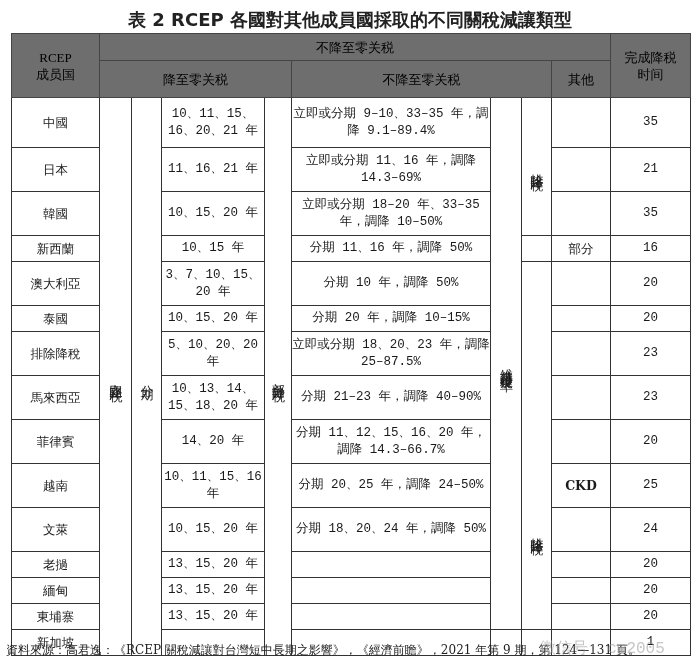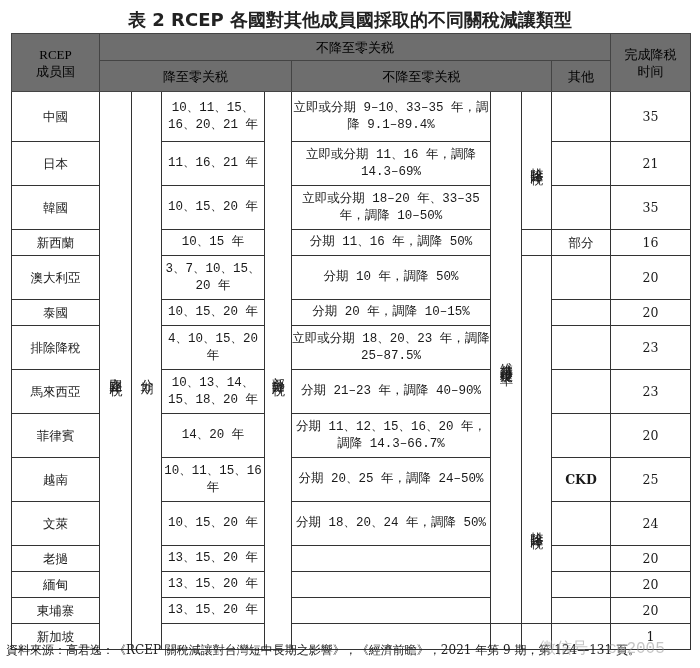--- a/index.html
+++ b/index.html
@@ -7,21 +7,21 @@
          font-family:"DejaVu Serif","Liberation Serif",serif; color:#1a1a1a; }
   .title { position:absolute; left:0; top:8px; width:700px; text-align:center;
            font-family:"DejaVu Sans","Liberation Sans",sans-serif; font-size:18px; font-weight:bold; color:#222; }
   .tbl { position:absolute; left:11px; top:33px; border-collapse:collapse; table-layout:fixed; }
   .tbl td, .tbl th { border:1.5px solid #333; padding:0; text-align:center; vertical-align:middle;
                      font-size:12.5px; line-height:17px; }
   .tbl th { background:#6e6e6e; color:#000000; font-weight:normal;
             font-family:Liberation Serif, serif; font-size:13px; border-color:#444; }
   .vert { writing-mode:vertical-rl; text-orientation:upright; letter-spacing:2px; font-size:13px; line-height:16px; margin:0 auto; }
   .cell-text { padding:0 6px;font-family:Liberation Mono, monospace; }
-  .dur { font-size:12.5px; }
+  .dur { font-size:12.5px;font-family:Liberation Mono, monospace; }
   .source { position:absolute; left:6px; top:642px; font-size:12px; white-space:nowrap; color:#222;text-align:right; }
   .watermark { position:absolute; left:540px; top:638px; font-family:Liberation Mono, monospace;
                font-size:16px; color:rgba(150,150,150,0.55); white-space:nowrap; pointer-events:none; }
 </style>
 </head>
 <body>
 
 <div class="title">表 2  RCEP 各國對其他成員國採取的不同關稅減讓類型</div>
 
 <table class="tbl">
@@ -42,21 +42,21 @@
       <th rowspan="2">
         <div>RCEP</div>
           <div>成员国</div>
       </th>
       <th colspan="8">不降至零关税</th>
       <th rowspan="2">
         <div>完成降税</div>
           <div>时间</div>
       </th>
     </tr>
-    <tr style="height:31px">
+    <tr style="height:37px">
       <th colspan="4">降至零关税</th>
       <th colspan="3">不降至零关税</th>
       <th colspan="1">其他</th>
     </tr>
   </thead>
   <tbody>
 
     <tr style="height:50px">
       <td>中國</td>
       <td rowspan="15">
@@ -119,21 +119,21 @@
     <tr style="height:26px">
       <td>泰國</td>
       <td class="cell-text">10、15、20 年</td>
       <td class="cell-text">分期 20 年，調降 10–15%</td>
       <td></td>
       <td class="dur">20</td>
     </tr>
 
     <tr style="height:44px">
       <td>排除降稅</td>
-      <td class="cell-text">4、10、15、20 年</td>
+      <td class="cell-text">5、10、20、20 年</td>
       <td class="cell-text">立即或分期 18、20、23 年，調降 25–87.5%</td>
       <td></td>
       <td class="dur">23</td>
     </tr>
 
     <tr style="height:44px">
       <td>馬來西亞</td>
       <td class="cell-text">10、13、14、15、18、20 年</td>
       <td class="cell-text">分期 21–23 年，調降 40–90%</td>
       <td></td>

